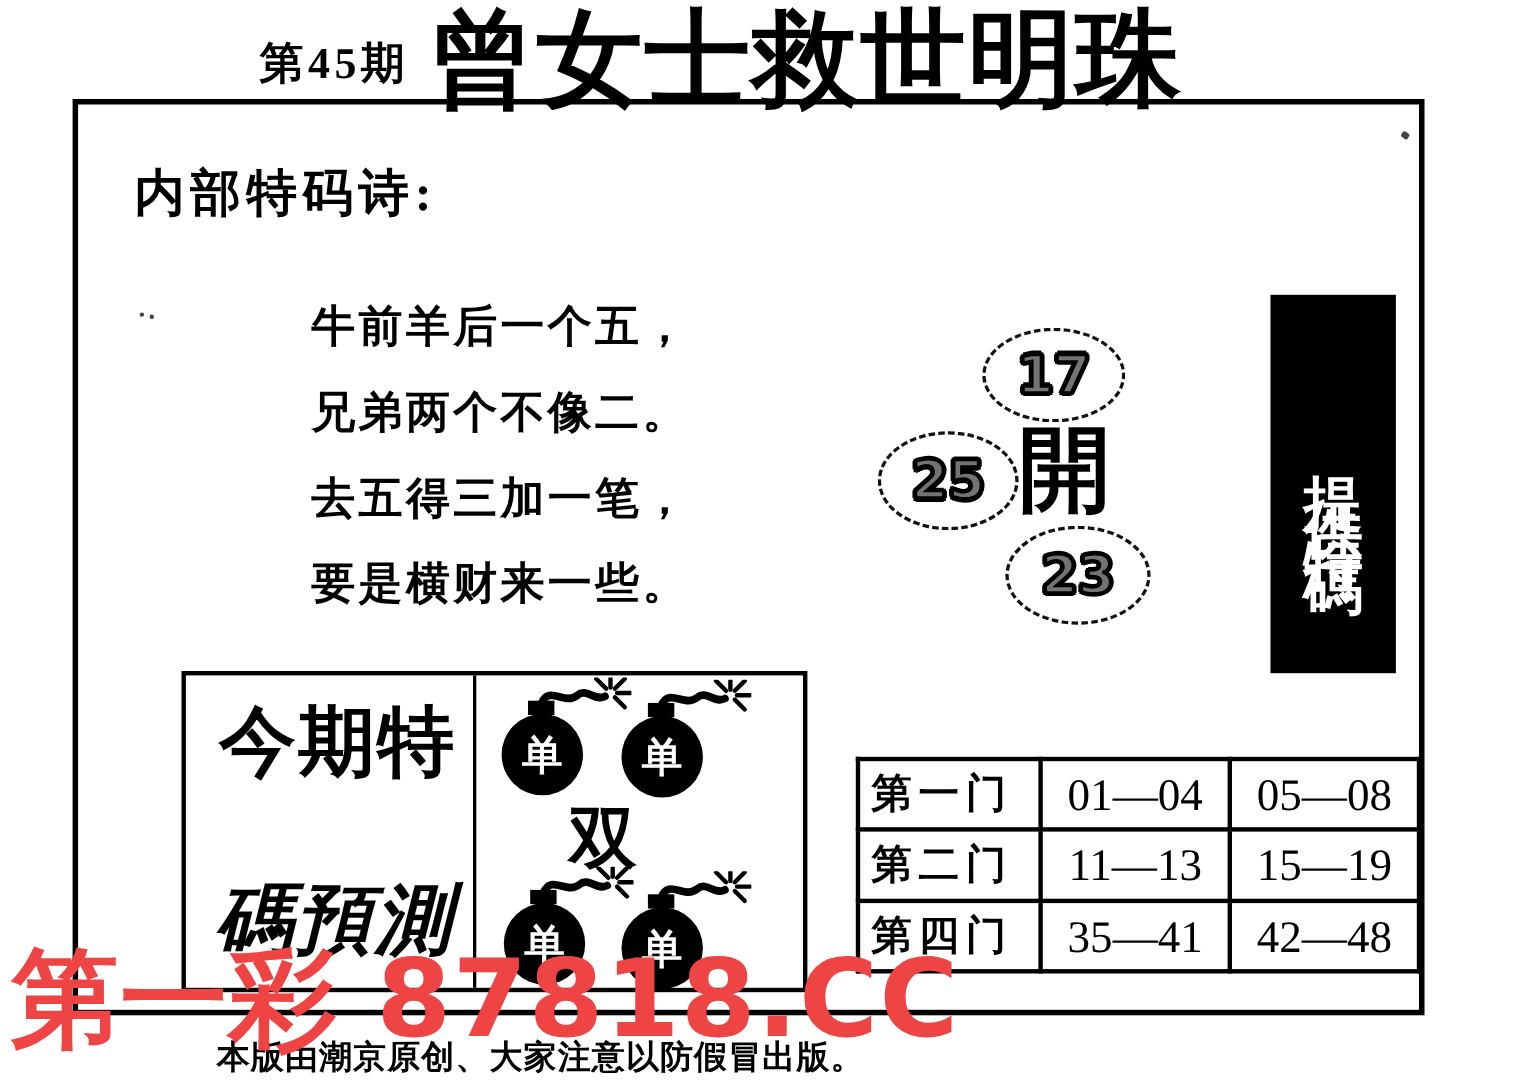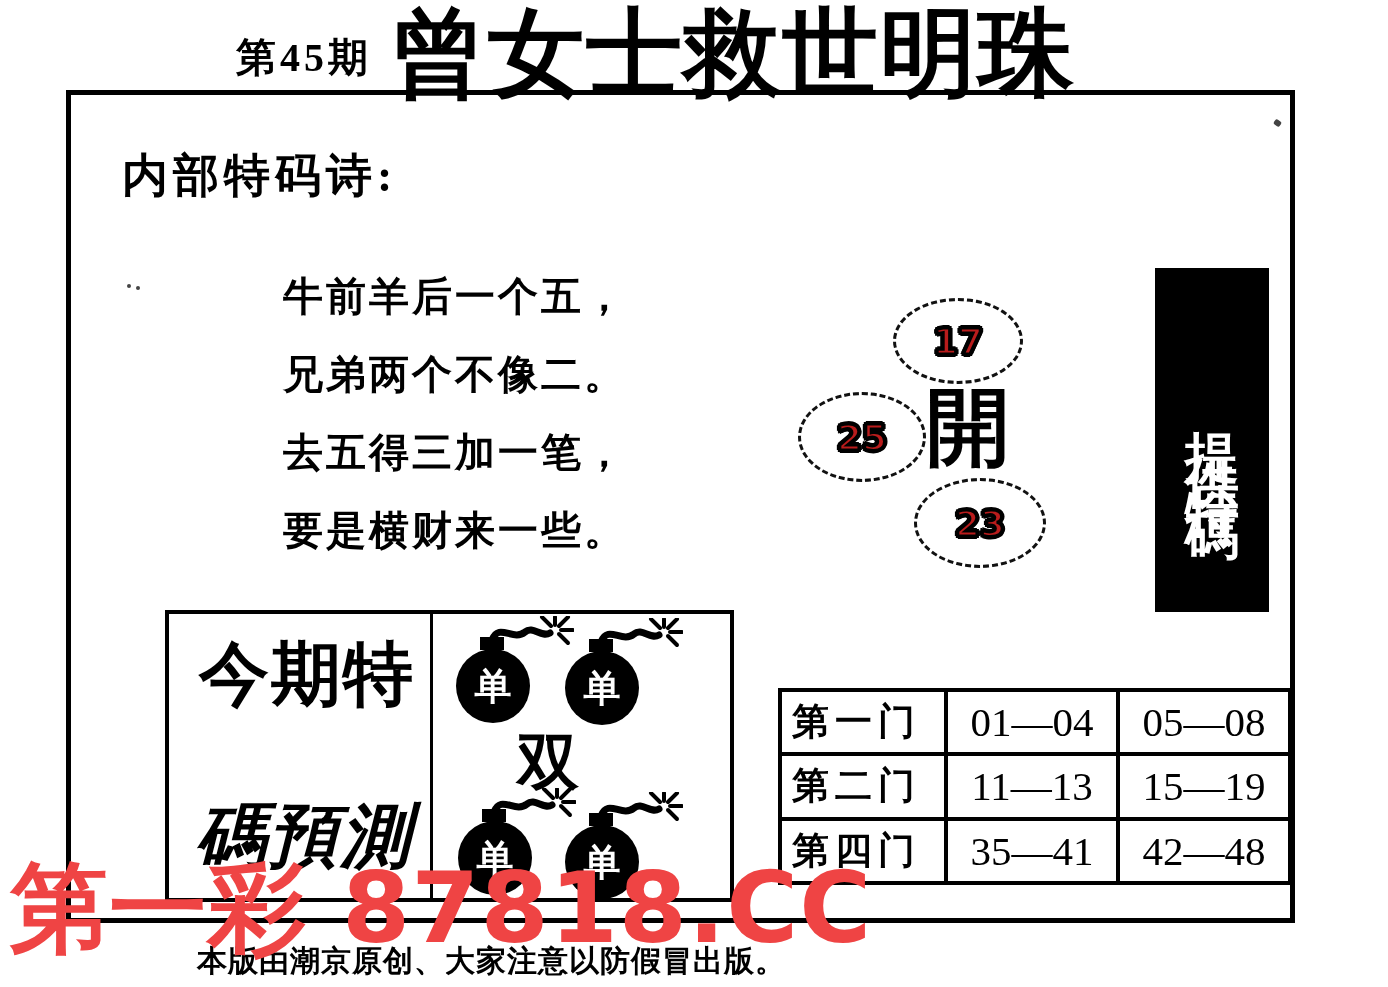--- a/index.html
+++ b/index.html
@@ -15,21 +15,21 @@
         border:5px solid #000;background:transparent;}
   .heading{position:absolute;left:122px;top:145px;font-size:46px;font-weight:700;
         letter-spacing:5px;white-space:nowrap;}
   
   .poem{position:absolute;left:283px;top:258px;}
   .poem-line{font-size:40px;font-weight:700;letter-spacing:3px;height:78px;
         line-height:78px;white-space:nowrap;}
   
   .oval{position:absolute;border:3px dashed #111;border-radius:50%;
         display:flex;align-items:center;justify-content:center;background:#fff;}
-  .oval-num{font-family:"DejaVu Sans",sans-serif;font-weight:700;font-size:36px;color:#b91c1c;
+  .oval-num{font-family:"DejaVu Sans",sans-serif;font-weight:700;font-size:48px;color:#737373;
         -webkit-text-stroke:3px #000;
         text-shadow:-2px -2px 0 #000,2px -2px 0 #000,-2px 2px 0 #000,2px 2px 0 #000,
                     0 -3px 0 #000,0 3px 0 #000,-3px 0 0 #000,3px 0 0 #000;}
   .oval-top{left:893px;top:298px;width:124px;height:80px;}
   .oval-left{left:798px;top:392px;width:122px;height:84px;}
   .oval-right{left:1008px;top:384px;width:126px;height:84px;}
   .oval-bottom{left:914px;top:478px;width:126px;height:84px;}
   .open-char{position:absolute;left:922px;top:386px;width:92px;font-size:84px;
         font-weight:900;line-height:84px;text-align:center;}
   

